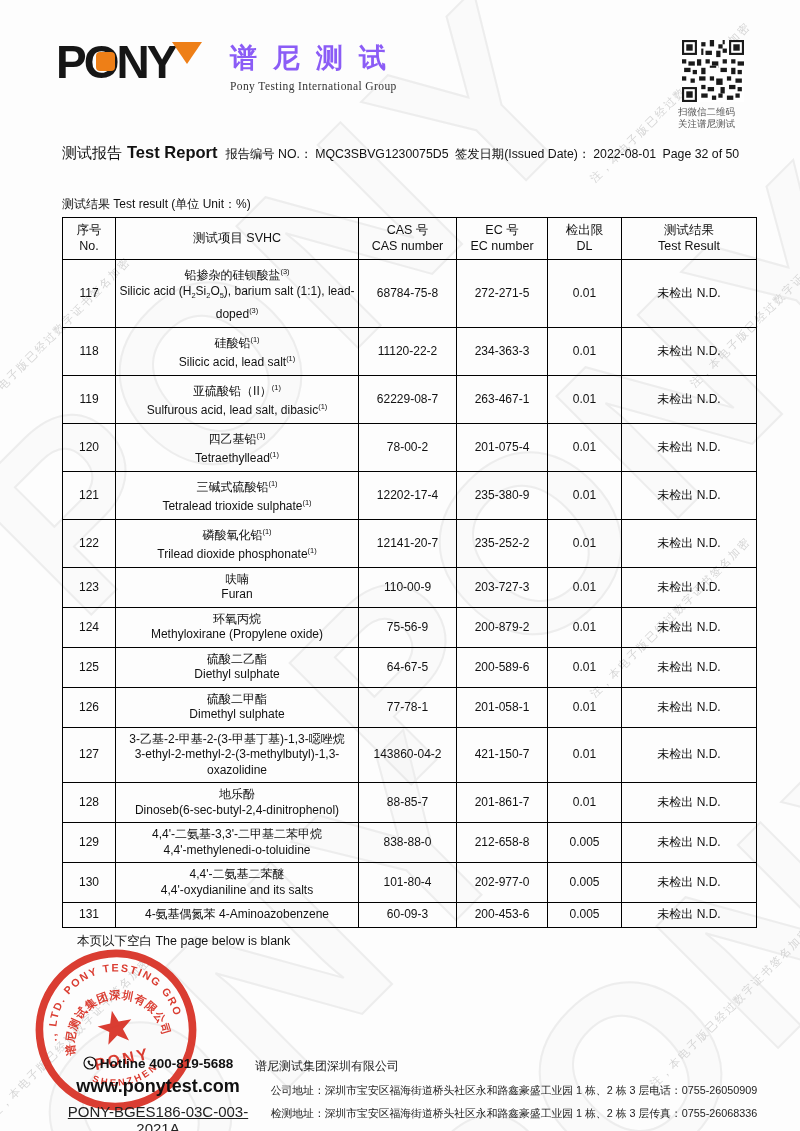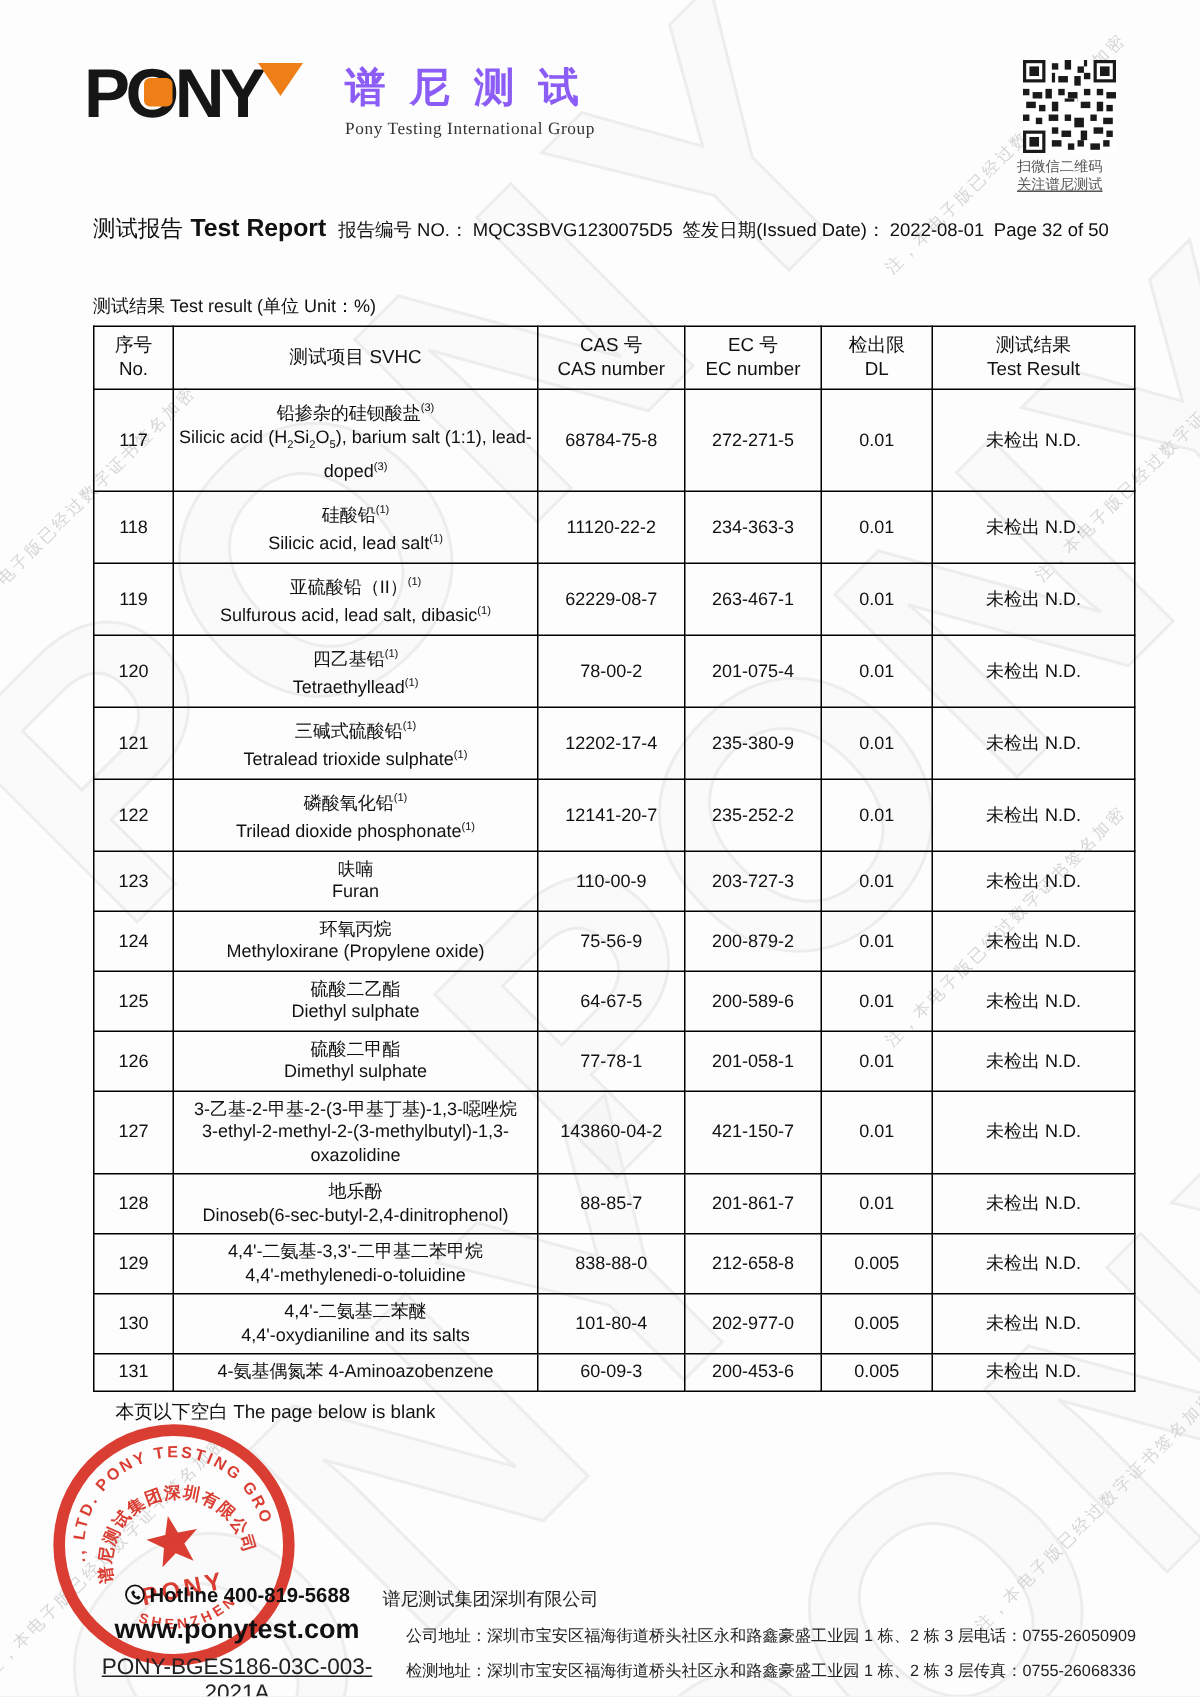--- a/index.html
+++ b/index.html
@@ -146,21 +146,21 @@
           <rect x="22" y="21" width="3" height="2"></rect>
           <rect x="26" y="22" width="2" height="2"></rect>
         <rect x="9" y="25" width="3" height="2"></rect>
           <rect x="14" y="26" width="2" height="2"></rect>
           <rect x="17" y="25" width="2" height="2"></rect>
           <rect x="21" y="26" width="3" height="2"></rect>
           <rect x="25" y="25" width="2" height="2"></rect>
       </g>
     </svg>
     <div class="qr-caption">扫微信二维码</div>
-    <div class="qr-caption" style="margin-top:0;text-decoration:underline;">关注谱尼测试</div>
+    <div class="qr-caption" style="margin-top:0;">关注谱尼测试</div>
   </div>
 
   <div class="title-row">
     <span class="title-zh">测试报告</span>
     <span class="title-en">Test Report</span>
     <span class="title-meta">
       <span>报告编号 NO.：</span><span>MQC3SBVG1230075D5</span>
       <span>签发日期(Issued Date)：</span><span>2022-08-01</span>
       <span>Page 32 of 50</span>
     </span>

